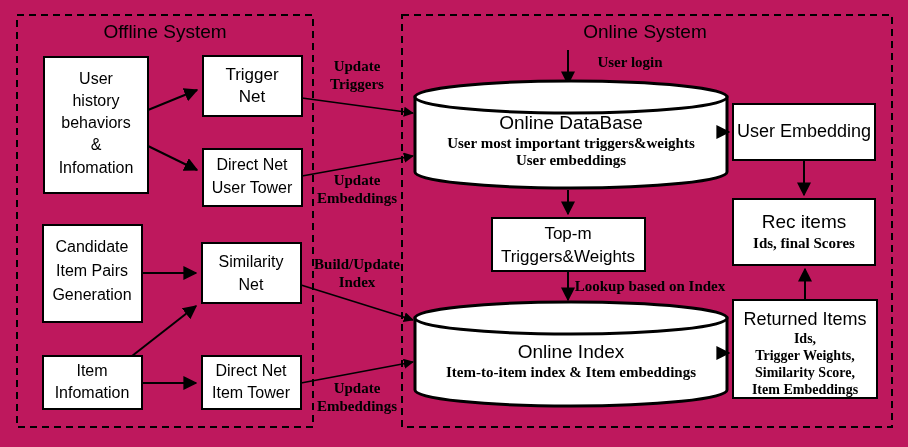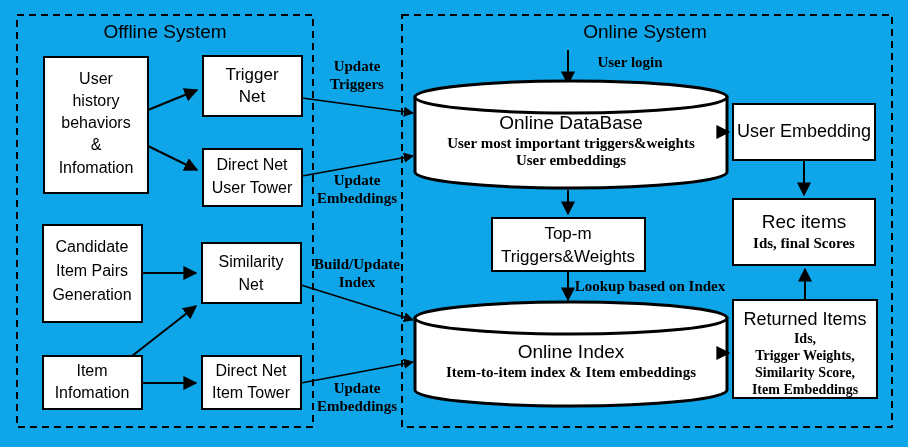--- a/index.html
+++ b/index.html
@@ -4,21 +4,21 @@
 <style>
   html, body {
     margin: 0;
     padding: 0;
     background: #ffffff;
   }
   #diagram-root {
     position: relative;
     width: 908px;
     height: 447px;
-    background: #0ea5e9;
+    background: #be185d;
     font-family: "Liberation Sans", sans-serif;
     overflow: hidden;
   }
   svg#diagram-svg {
     position: absolute;
     left: 0;
     top: 0;
     width: 908px;
     height: 447px;
   }

